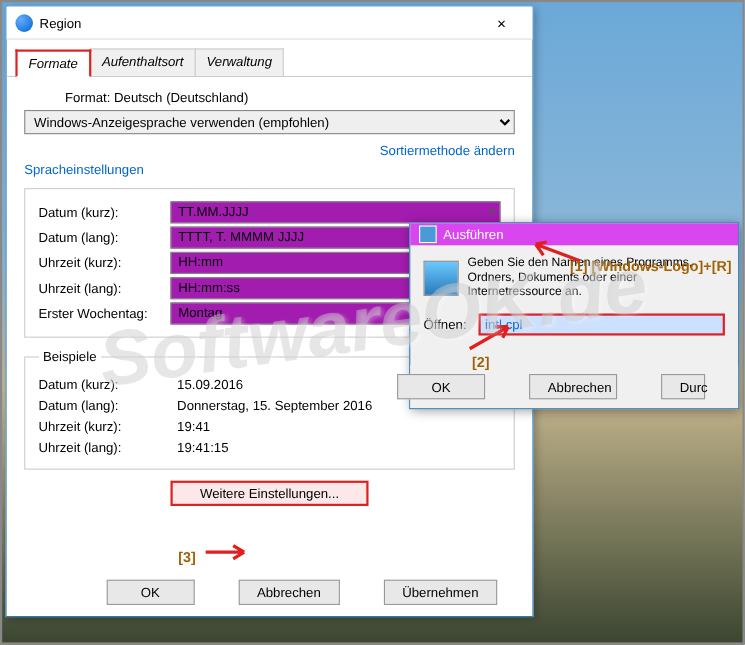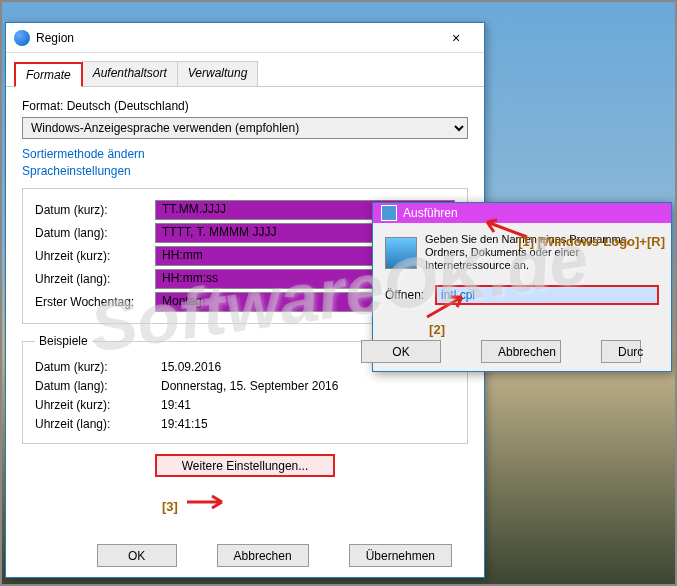--- a/index.html
+++ b/index.html
@@ -1,21 +1,21 @@
 <!DOCTYPE html>
 <html><head>
 <meta charset="utf-8">
 <style>
 * { box-sizing: border-box; font-family: "Segoe UI", Tahoma, sans-serif; font-size: 12px; }
 body { margin: 0; padding: 0; width: 677px; height: 586px; position: relative; overflow: hidden; background: linear-gradient(to bottom, #6ba8d8 0%, #8cb8d8 40%, #c8b890 60%, #3a4530 100%); border: 2px solid #888; }
 
 .watermark { position: absolute; top: 50%; left: 50%; transform: translate(-50%, -50%) rotate(-8deg); font-size: 70px; font-family: Arial; font-style: italic; font-weight: bold; color: rgba(200,200,200,0.45); pointer-events: none; z-index: 100; white-space: nowrap; text-shadow: 2px 2px 4px rgba(255,255,255,0.3); }
 
 
-.region-win { position: absolute; left: 3px; top: 20px; width: 480px; height: 556px; background: #fff; border: 1px solid #2a7ab8; box-shadow: 2px 2px 8px rgba(0,0,0,0.3); }
+.region-win { position: absolute; left: 3px; top: 3px; width: 480px; height: 556px; background: #fff; border: 1px solid #2a7ab8; box-shadow: 2px 2px 8px rgba(0,0,0,0.3); }
 .titlebar { height: 30px; background: #fff; border-bottom: 1px solid #ddd; display: flex; align-items: center; padding: 0 8px; }
 .titlebar .icon { width: 16px; height: 16px; margin-right: 6px; background: radial-gradient(circle at 30% 30%, #6af, #06c); border-radius: 50%; }
 .titlebar .title { flex: 1; color: #000; }
 .titlebar .wc { width: 40px; text-align: center; font-size: 14px; }
 
 .tabs { display: flex; padding: 8px 8px 0 8px; border-bottom: 1px solid #ccc; font-style: italic; }
 .tab { padding: 4px 10px; border: 1px solid #ccc; border-bottom: none; background: #f0f0f0; margin-right: -1px; cursor: pointer; }
 .tab.active { background: #fff; border: 2px solid #e02020; border-bottom: 1px solid #fff; position: relative; top: 1px; }
 
 .content { padding: 12px 16px; }
@@ -61,25 +61,25 @@
     <span class="icon"></span>
     <span class="title">Region</span>
     <span class="wc">×</span>
   </div>
   <div class="tabs">
     <div class="tab active">Formate</div>
     <div class="tab">Aufenthaltsort</div>
     <div class="tab">Verwaltung</div>
   </div>
   <div class="content">
-    <div style="margin-bottom:4px;">Format: Deutsch (Deutschland)</div>
+    <div style="margin-bottom:4px;margin-left:37px;">Format: Deutsch (Deutschland)</div>
     <select class="combo">
       <option>Windows-Anzeigesprache verwenden (empfohlen)</option>
     </select>
-    <a href="#" class="link" style="margin-top:8px;">Sortiermethode ändern</a>
+    <a href="#" class="link" style="margin-top:8px;text-align:right;">Sortiermethode ändern</a>
     <a href="#" class="link">Spracheinstellungen</a>
 
     <fieldset>
       <div class="fieldrow">
           <span class="fl">Datum (kurz):</span>
           <div class="fv">TT.MM.JJJJ</div>
         </div>
       <div class="fieldrow">
           <span class="fl">Datum (lang):</span>
           <div class="fv">TTTT, T. MMMM JJJJ</div>

